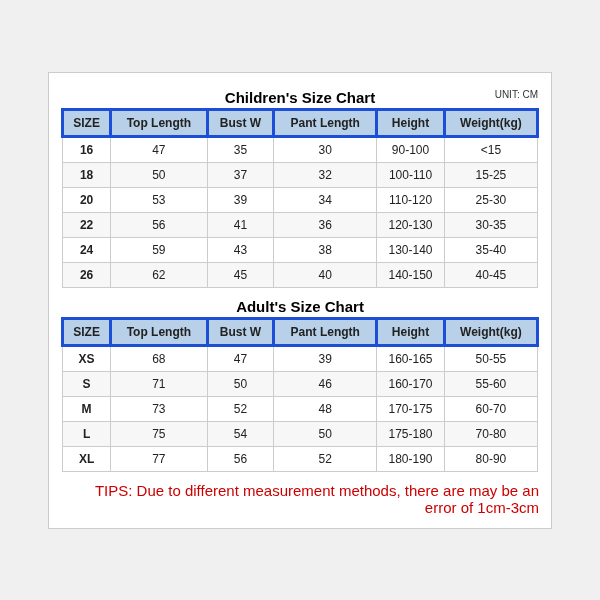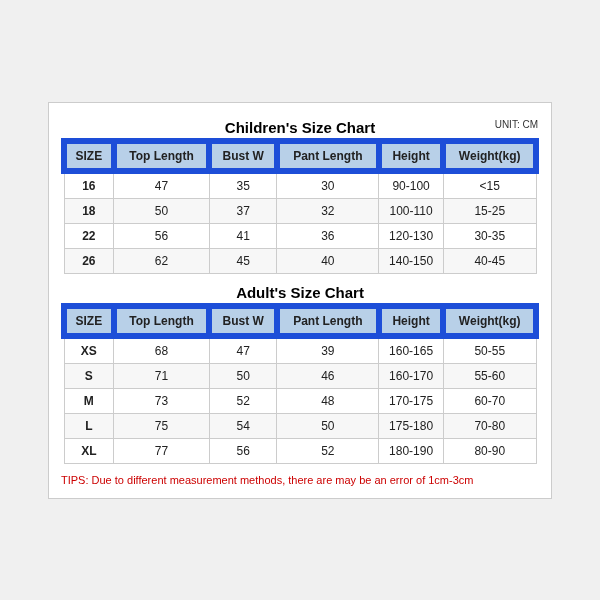--- a/index.html
+++ b/index.html
@@ -37,21 +37,21 @@
     }
     table {
       width: 100%;
       border-collapse: collapse;
       margin-bottom: 4px;
     }
     thead tr {
       background: #b8d0e8;
     }
     thead th {
-      border: 6px solid #1d4ed8;
+      border: 3px solid #1d4ed8;
       padding: 5px 4px;
       font-size: 12px;
       font-weight: bold;
       text-align: center;
       color: #222;
     }
     tbody tr {
       background: #fff;
       margin-top: 33px;
     }
@@ -62,23 +62,23 @@
       border: 1px solid #ccc;
       padding: 5px 4px;
       font-size: 12px;
       text-align: center;
       color: #222;
     }
     tbody td:first-child {
       font-weight: bold;
     }
     .tips {
-      font-size: 11px;
+      font-size: 15px;
       color: #cc0000;
-      text-align: left;
+      text-align: right;
       padding-top: 6px;
     }
     .adult-section {
       margin-top: 4px;
     }
   </style>
 </head>
 <body>
 
 <div class="chart-container">
@@ -110,26 +110,42 @@
         </tr>
         <tr>
           <td>18</td>
           <td>50</td>
           <td>37</td>
           <td>32</td>
           <td>100-110</td>
           <td>15-25</td>
         </tr>
         <tr>
+          <td>20</td>
+          <td>53</td>
+          <td>39</td>
+          <td>34</td>
+          <td>110-120</td>
+          <td>25-30</td>
+        </tr>
+        <tr>
           <td>22</td>
           <td>56</td>
           <td>41</td>
           <td>36</td>
           <td>120-130</td>
           <td>30-35</td>
+        </tr>
+        <tr>
+          <td>24</td>
+          <td>59</td>
+          <td>43</td>
+          <td>38</td>
+          <td>130-140</td>
+          <td>35-40</td>
         </tr>
         <tr>
           <td>26</td>
           <td>62</td>
           <td>45</td>
           <td>40</td>
           <td>140-150</td>
           <td>40-45</td>
         </tr>
       </tbody>

